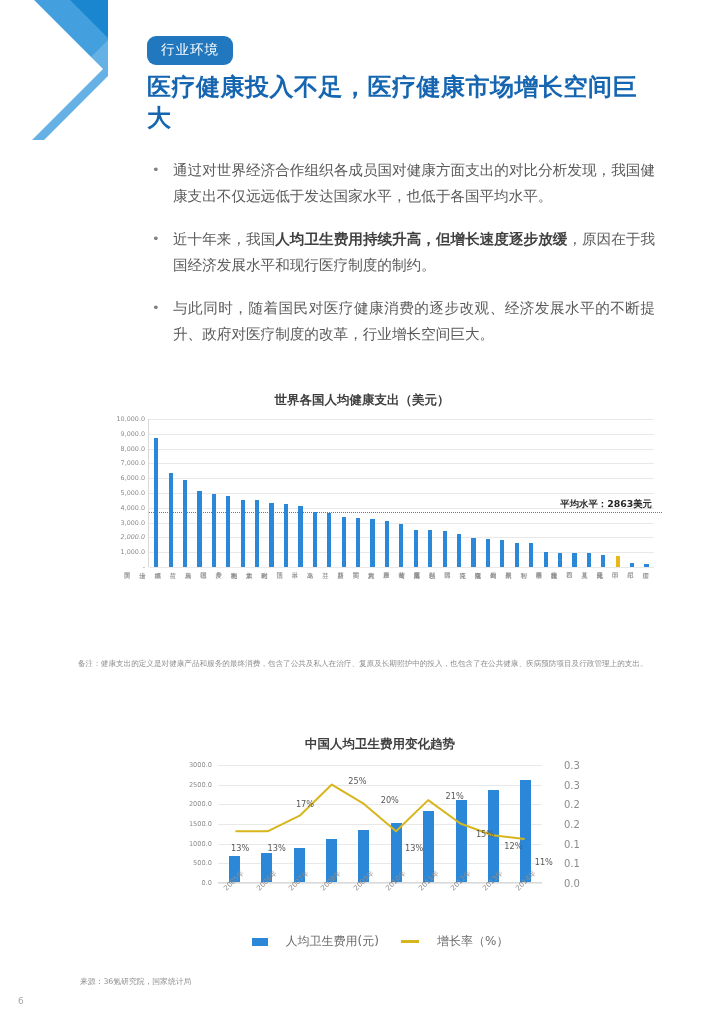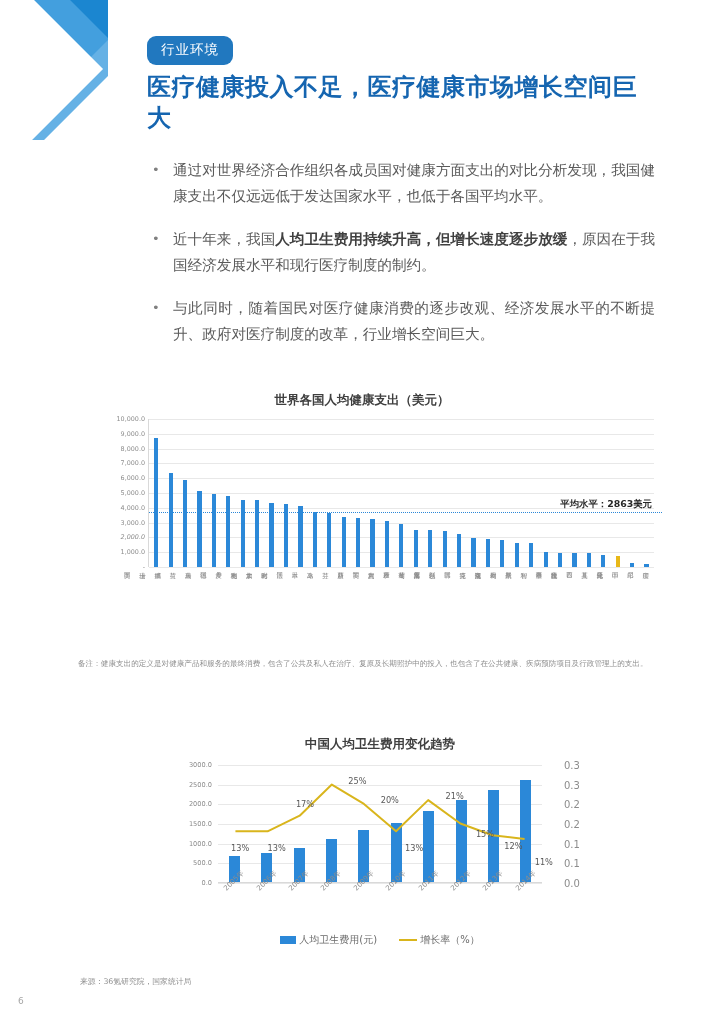--- a/index.html
+++ b/index.html
@@ -81,21 +81,21 @@
   .c2-bar { width:11px; background:#2b88d8; }
   .c2-svg { position:absolute; left:0; top:0; width:100%; height:100%; overflow:visible; }
   .c2-pctlabel { position:absolute; font-size:8.2px; color:#595959; transform:translate(-50%,-50%);
                  white-space:nowrap; }
   .c2-xlabels { position:relative; margin:0 38px; display:flex; height:42px; }
   .c2-xcell { flex:1; position:relative; }
   .c2-xcell span { position:absolute; left:50%; top:3px; font-size:7px; color:#8c8c8c;
                    white-space:nowrap; transform:translateX(-50%) rotate(-45deg);
                    transform-origin:left top; }
   .c2-legend { display:flex; justify-content:center; align-items:center; gap:22px; margin-top:8px; }
-  .c2-legend .li { display:flex; align-items:center; gap:3px; font-size:10px; color:#6b6b6b; }
+  .c2-legend .li { display:flex; align-items:center; gap:18px; font-size:12px; color:#6b6b6b; }
   .swatch-bar { width:16px; height:8px; background:#2b88d8; display:inline-block; }
   .swatch-line { width:18px; height:2.4px; background:#d9b51c; display:inline-block; }
 
   .note2 { position:absolute; left:80px; top:976px; font-size:7.8px; color:#8f8f8f; }
   .pagenum { position:absolute; left:18px; top:996px; font-size:9px; color:#a6a6a6; }
 </style>
 </head>
 <body>
 
 <div class="logo-corner">

